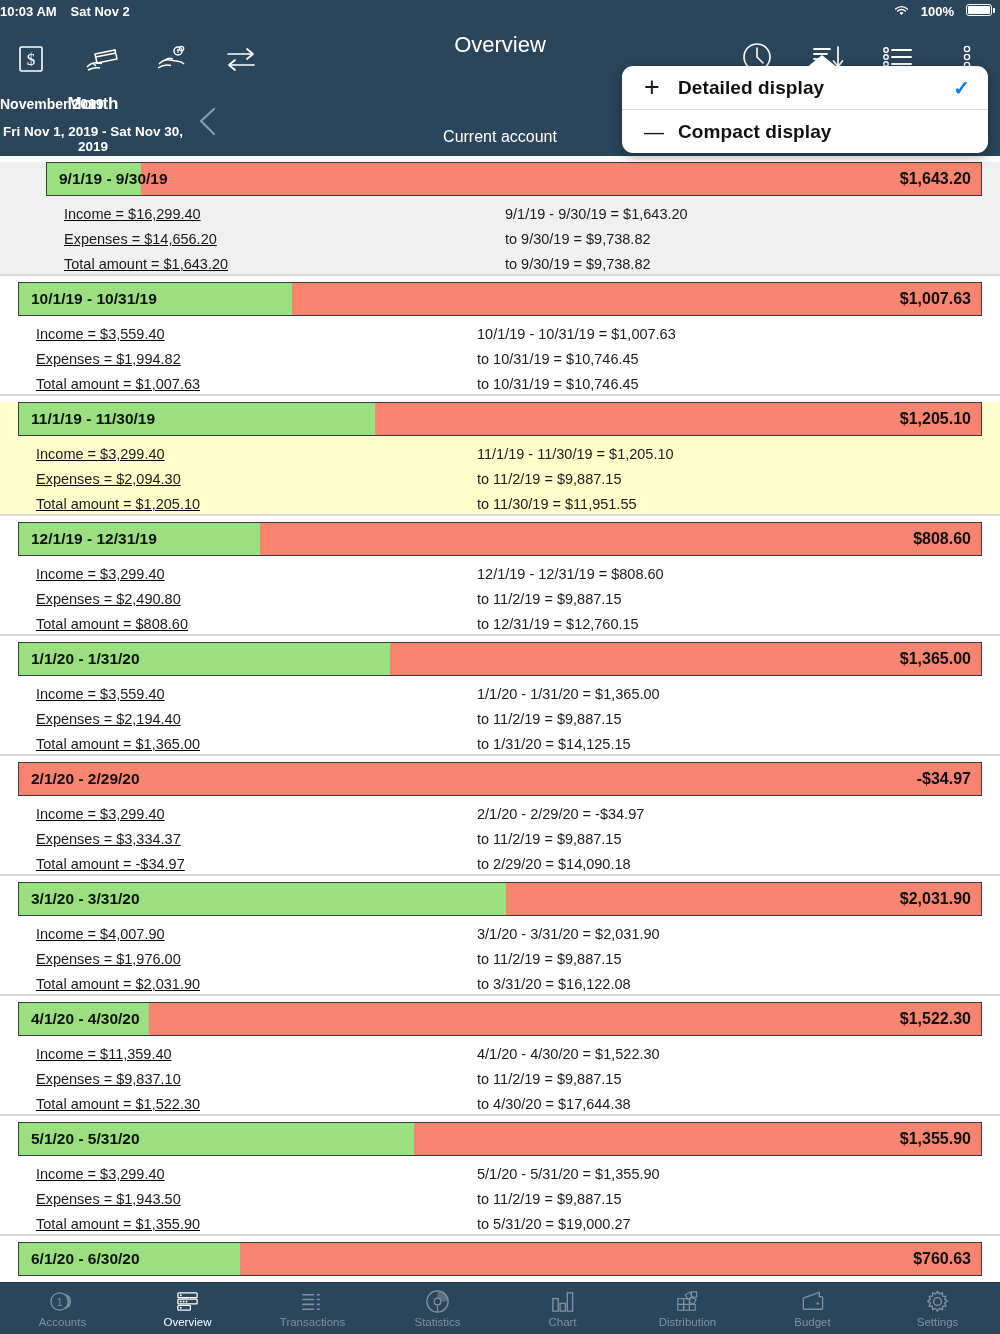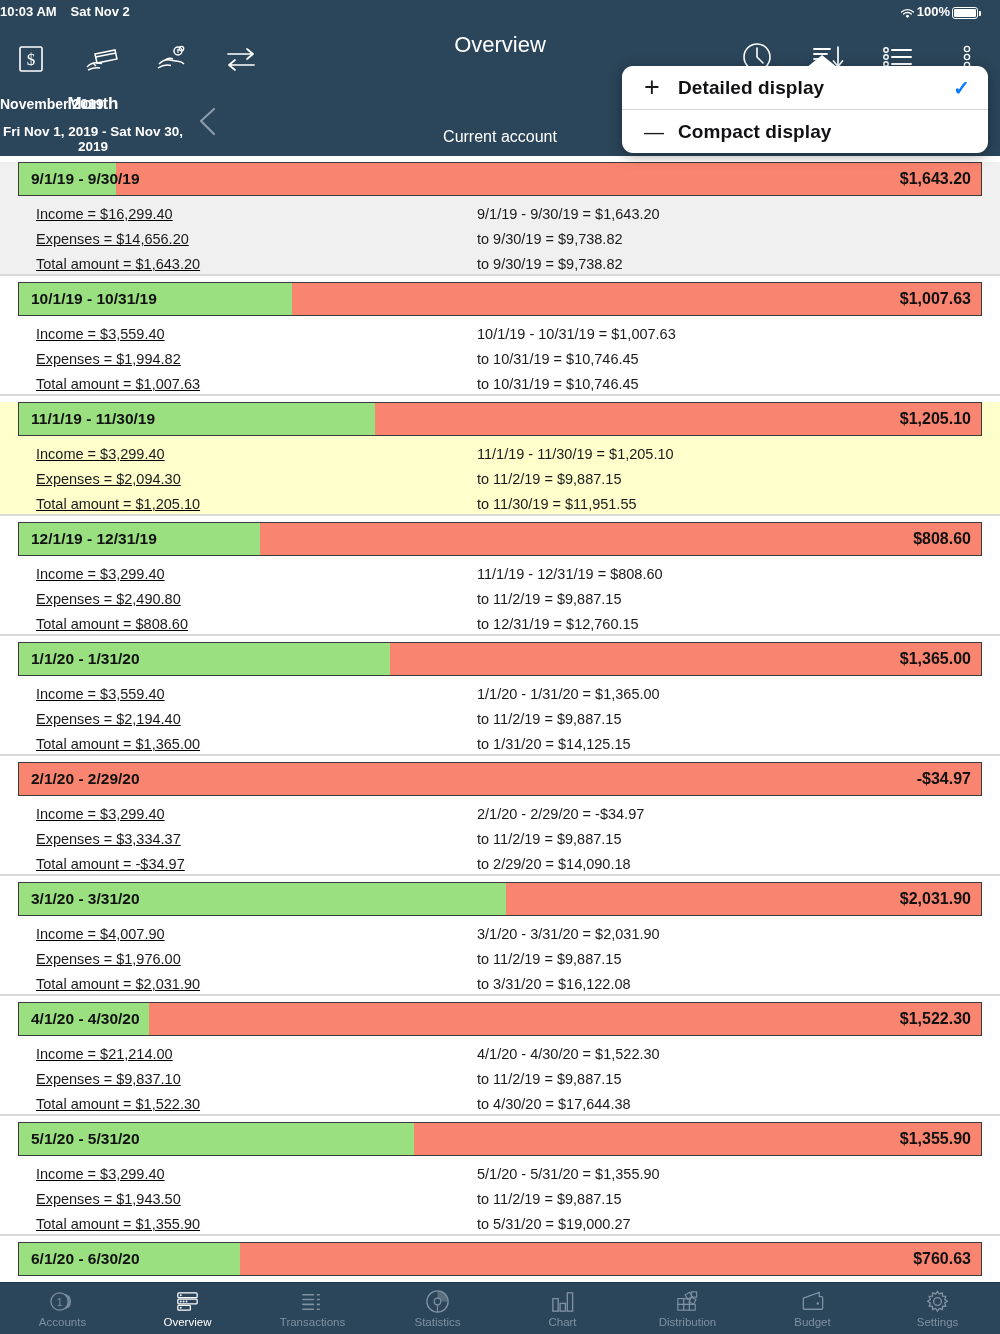--- a/index.html
+++ b/index.html
@@ -12,21 +12,21 @@
   #app { position: relative; width: 1000px; height: 1334px; }
 
   
   .statusbar {
     position: absolute; top: 0; left: 0; width: 1000px; height: 22px;
     background: #2B455A; color: #ffffff;
     font-size: 13px; font-weight: 600;
     display: flex; align-items: center;
   }
   .sb-left { display: flex; gap: 14px; padding-left: 0; }
-  .sb-right { margin-left: auto; display: flex; align-items: flex-end; gap: 2px; padding-right: 22px; }
+  .sb-right { margin-left: auto; display: flex; align-items: flex-start; gap: 12px; padding-right: 8px; }
   .wifi-ic { display: inline-block; width: 15px; height: 12px; position: relative; top: 1px; }
   .batt {
     width: 26px; height: 12px; border: 1.5px solid #ffffff; border-radius: 3px;
     position: relative; display: inline-block;
   }
   .batt::after {
     content: ""; position: absolute; right: -4px; top: 3px;
     width: 2px; height: 5px; background: #ffffff; border-radius: 0 1px 1px 0;
   }
   .batt > i { position: absolute; left: 1px; top: 1px; bottom: 1px; right: 1px; background: #ffffff; border-radius: 1px; display:block; }
@@ -87,21 +87,21 @@
   .popup-glyph.dash { font-size: 20px; }
   .popup-label { font-size: 19px; color: #111114; font-weight: 600; letter-spacing: 0.1px; }
   .popup-check { margin-left: auto; color: #0a7bff; font-size: 20px; font-weight: 700; }
 
   
   .list {
     position: absolute; top: 156px; left: 0; width: 1000px; height: 1126px;
     background: #ffffff; overflow: hidden;
   }
   .entry { position: relative; background: #ffffff; }
-  .entry.alt { background: #f0f0f0; }
+  .entry.alt { background: #f0f0f0; padding-left: 28px; }
   .entry.current { background: #FFFFCC; }
   .entry-sep { height: 2px; background: #d9d9d9; }
 
   .bar-wrap {
     position: relative; margin: 6px 18px 0 18px; height: 34px;
     border: 1.5px solid #3b3b3b; background: #F98570; overflow: hidden;
   }
   .bar-green { position: absolute; left: 0; top: 0; bottom: 0; background: #9BE080; }
   .bar-range {
     position: absolute; left: 12px; top: 0; bottom: 0; display: flex; align-items: center;
@@ -320,21 +320,21 @@
           <div class="bar-range">12/1/19 - 12/31/19</div>
           <div class="bar-amount">$808.60</div>
         </div>
         <div class="details">
           <div class="det-col det-left">
             <div class="det-line">Income = $3,299.40</div>
             <div class="det-line">Expenses = $2,490.80</div>
             <div class="det-line">Total amount = $808.60</div>
           </div>
           <div class="det-col det-right">
-            <div class="det-line">11/1/19 - 12/31/19 = $808.60</div>
+            <div class="det-line">12/1/19 - 12/31/19 = $808.60</div>
             <div class="det-line">to 11/2/19 = $9,887.15</div>
             <div class="det-line">to 12/31/19 = $12,760.15</div>
           </div>
         </div>
       </div>
       <div class="entry-sep"></div>
       <div class="entry">
         <div class="bar-wrap">
           <div class="bar-green" style="width: 38.6%;"></div>
           <div class="bar-range">1/1/20 - 1/31/20</div>
@@ -395,21 +395,21 @@
       </div>
       <div class="entry-sep"></div>
       <div class="entry">
         <div class="bar-wrap">
           <div class="bar-green" style="width: 13.5%;"></div>
           <div class="bar-range">4/1/20 - 4/30/20</div>
           <div class="bar-amount">$1,522.30</div>
         </div>
         <div class="details">
           <div class="det-col det-left">
-            <div class="det-line">Income = $21,214.00</div>
+            <div class="det-line">Income = $11,359.40</div>
             <div class="det-line">Expenses = $9,837.10</div>
             <div class="det-line">Total amount = $1,522.30</div>
           </div>
           <div class="det-col det-right">
             <div class="det-line">4/1/20 - 4/30/20 = $1,522.30</div>
             <div class="det-line">to 11/2/19 = $9,887.15</div>
             <div class="det-line">to 4/30/20 = $17,644.38</div>
           </div>
         </div>
       </div>

